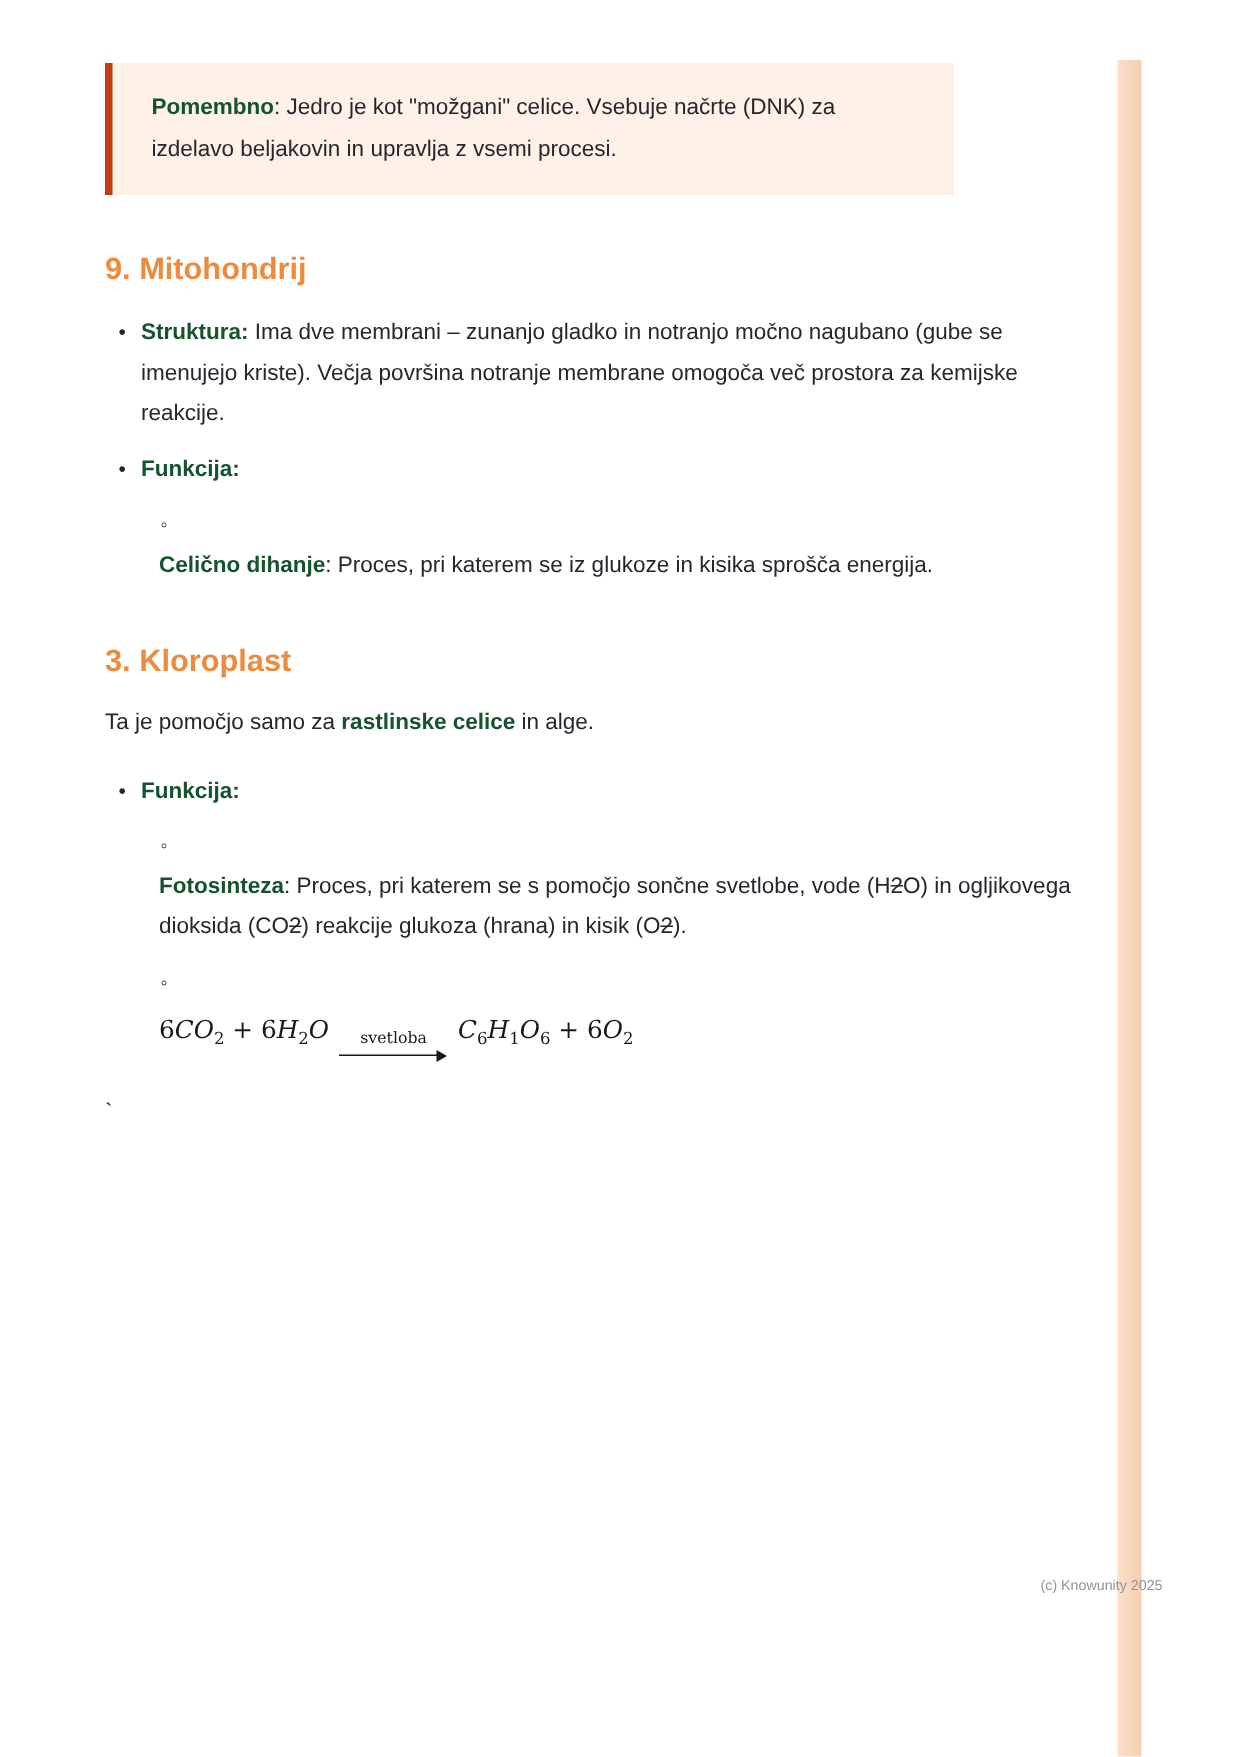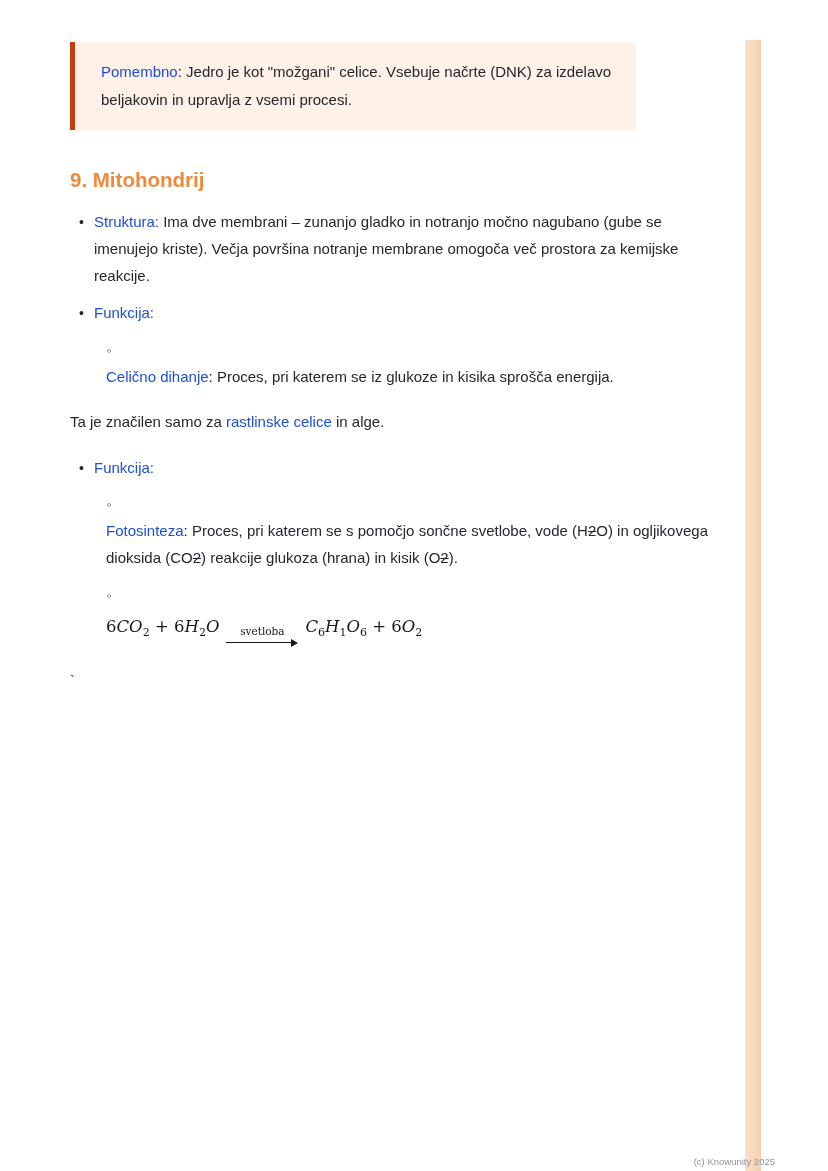--- a/index.html
+++ b/index.html
@@ -24,21 +24,21 @@
   }
   
   .callout {
     width: 566px;
     background: #fdf1e8;
     border-left: 5px solid #c23d0e;
     padding: 16px 22px 16px 26px;
     margin-bottom: 38px;
   }
   .callout-text { font-size: 15px; line-height: 1.85; color: #26262e; }
-  strong { font-weight: 400; color: #1d4ed8; }
+  strong { font-weight: 700; color: #14532d; }
   
   .heading {
     color: #ef8a3c;
     font-size: 20.5px;
     font-weight: 700;
     margin-bottom: 16px;
   }
   .section-gap { margin-top: 30px; }
   
   .para { font-size: 15px; line-height: 1.75; margin-bottom: 18px; }
@@ -87,21 +87,21 @@
     content: ""; position: absolute;
     right: 0; top: 0;
     border-left: 7px solid #17171c;
     border-top: 4px solid transparent;
     border-bottom: 4px solid transparent;
   }
   .stray { font-size: 15px; margin-top: 16px; color: #26262e; }
   
   .footer {
     position: absolute;
-    top: 1156px; right: 53px;
+    top: 1052px; right: 53px;
     font-size: 9.5px;
     color: #8f959c;
     text-align: center;
   }
 </style>
 </head>
 <body>
 
 <div class="stripe"></div>
 
@@ -126,22 +126,23 @@
         <div class="sublist">
           <div class="li">
             <span class="marker m2"></span>
             <div class="li-body"><strong>Celično dihanje</strong><span>: Proces, pri katerem se iz glukoze in kisika sprošča energija.</span></div>
           </div>
         </div>
       </div>
     </div>
   </div>
 
+  <h2 class="heading section-gap">3. Kloroplast</h2>
 
-  <p class="para"><span>Ta je značilen samo za </span><strong>rastlinske celice</strong><span> in alge.</span></p>
+  <p class="para"><span>Ta je pomočjo samo za </span><strong>rastlinske celice</strong><span> in alge.</span></p>
 
   <div class="list">
     <div class="li">
       <span class="marker m1"></span>
       <div class="li-body">
         <div><strong>Funkcija:</strong></div>
         <div class="sublist">
           <div class="li">
             <span class="marker m2"></span>
             <div class="li-body"><strong>Fotosinteza</strong><span>: Proces, pri katerem se s pomočjo sončne svetlobe, vode (H</span><span class="struck">2</span><span>O) in ogljikovega dioksida (CO</span><span class="struck">2</span><span>) reakcije glukoza (hrana) in kisik (O</span><span class="struck">2</span><span>).</span></div>

